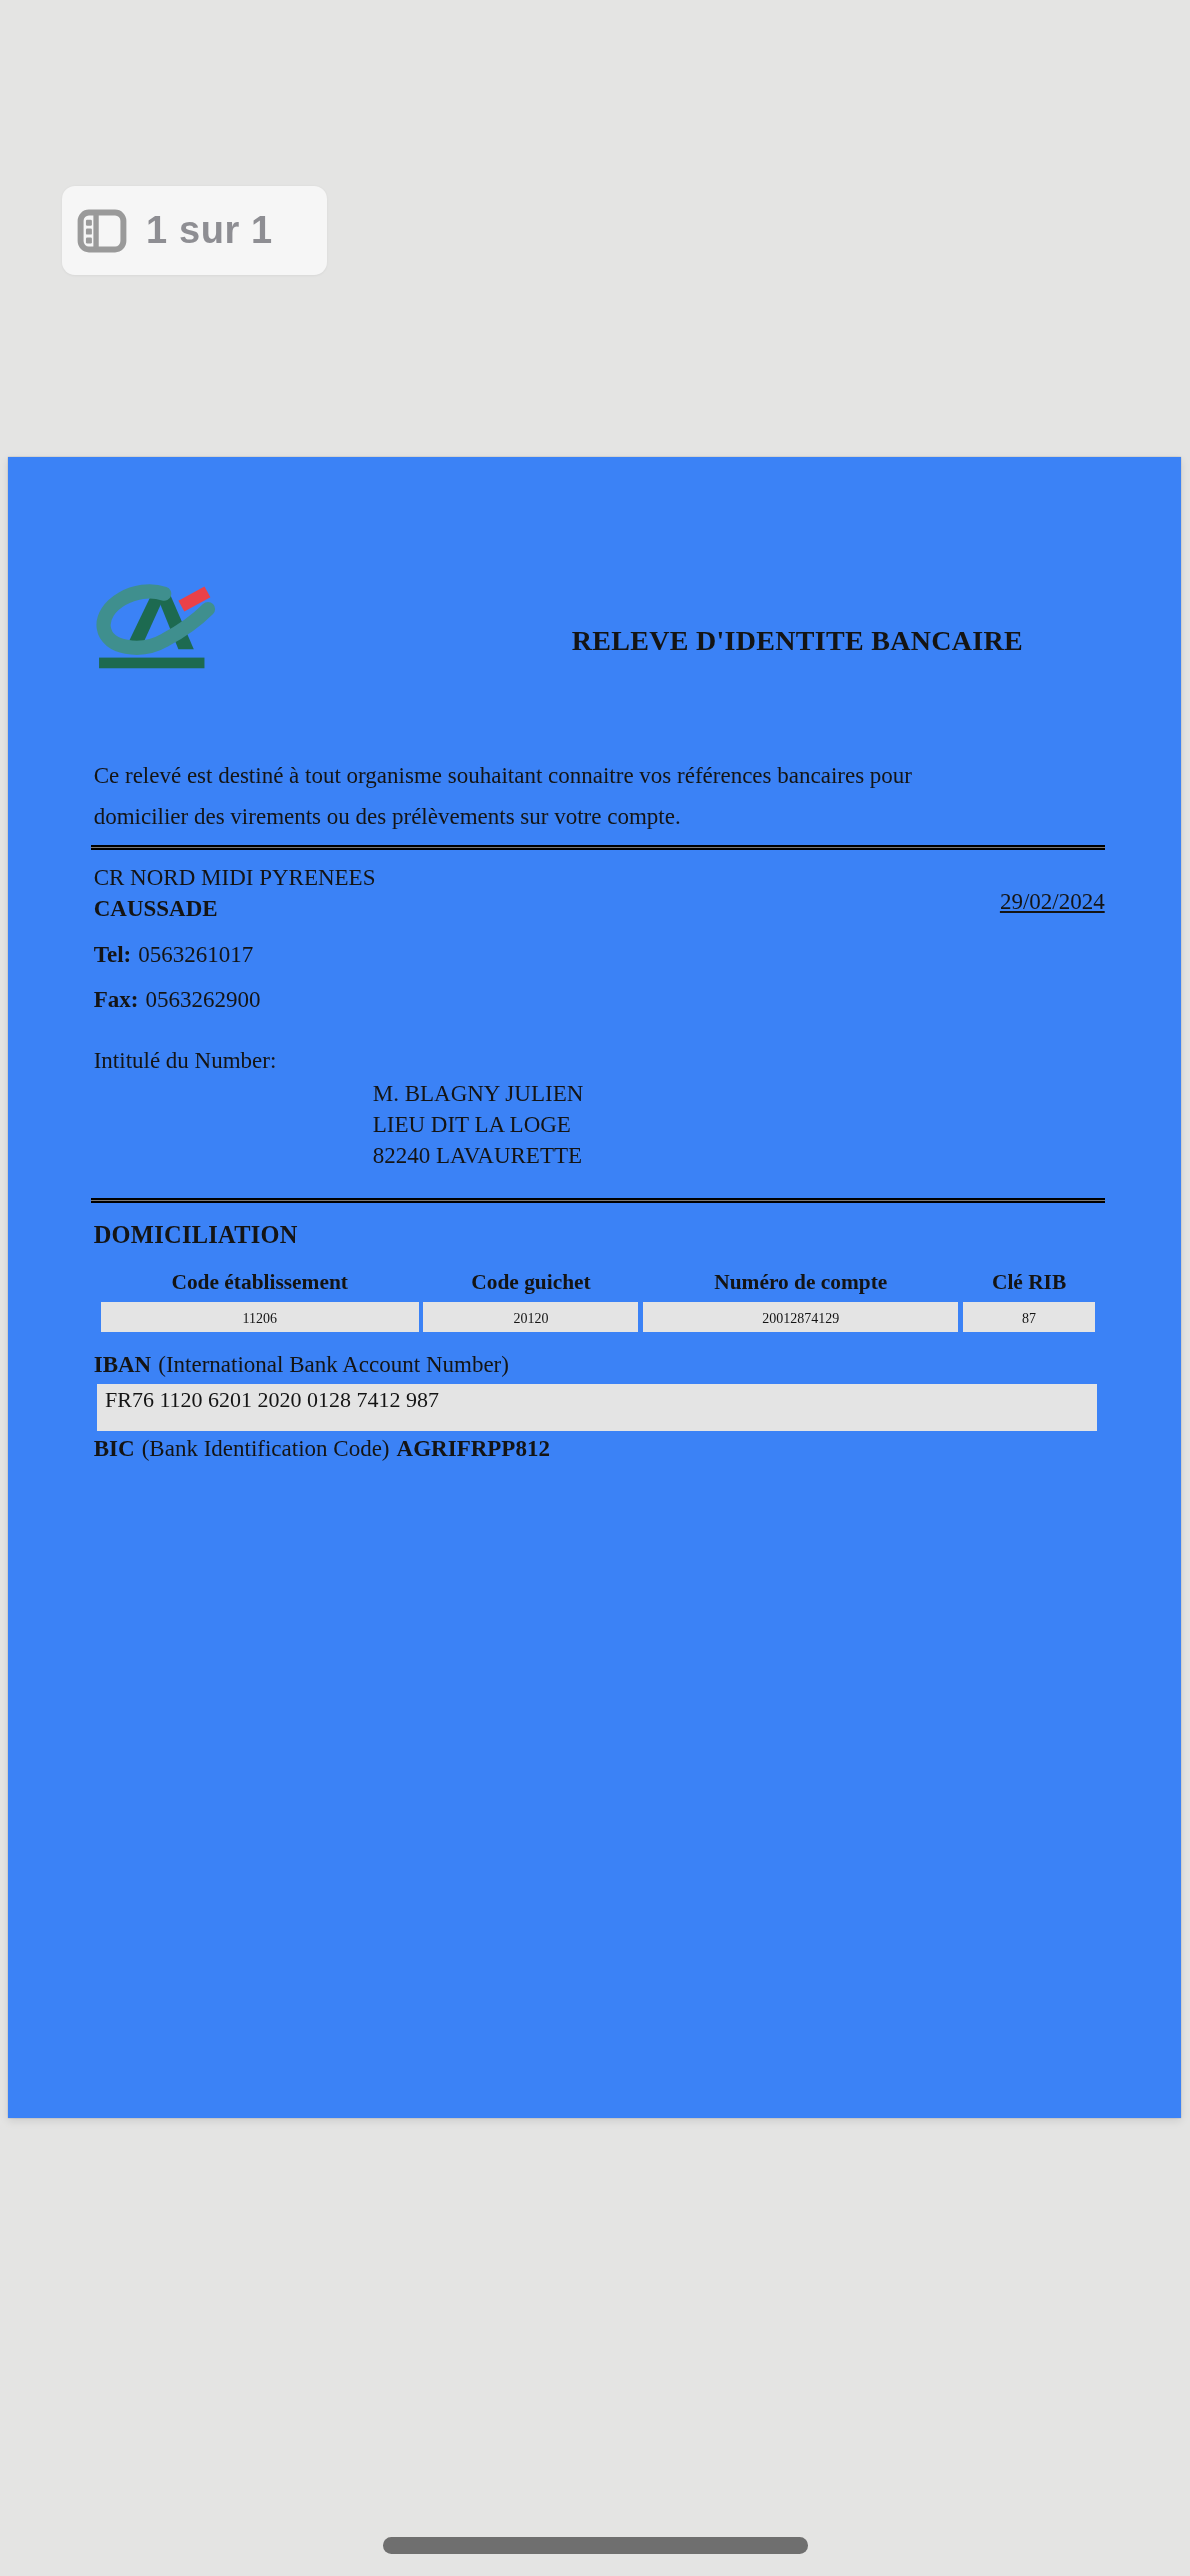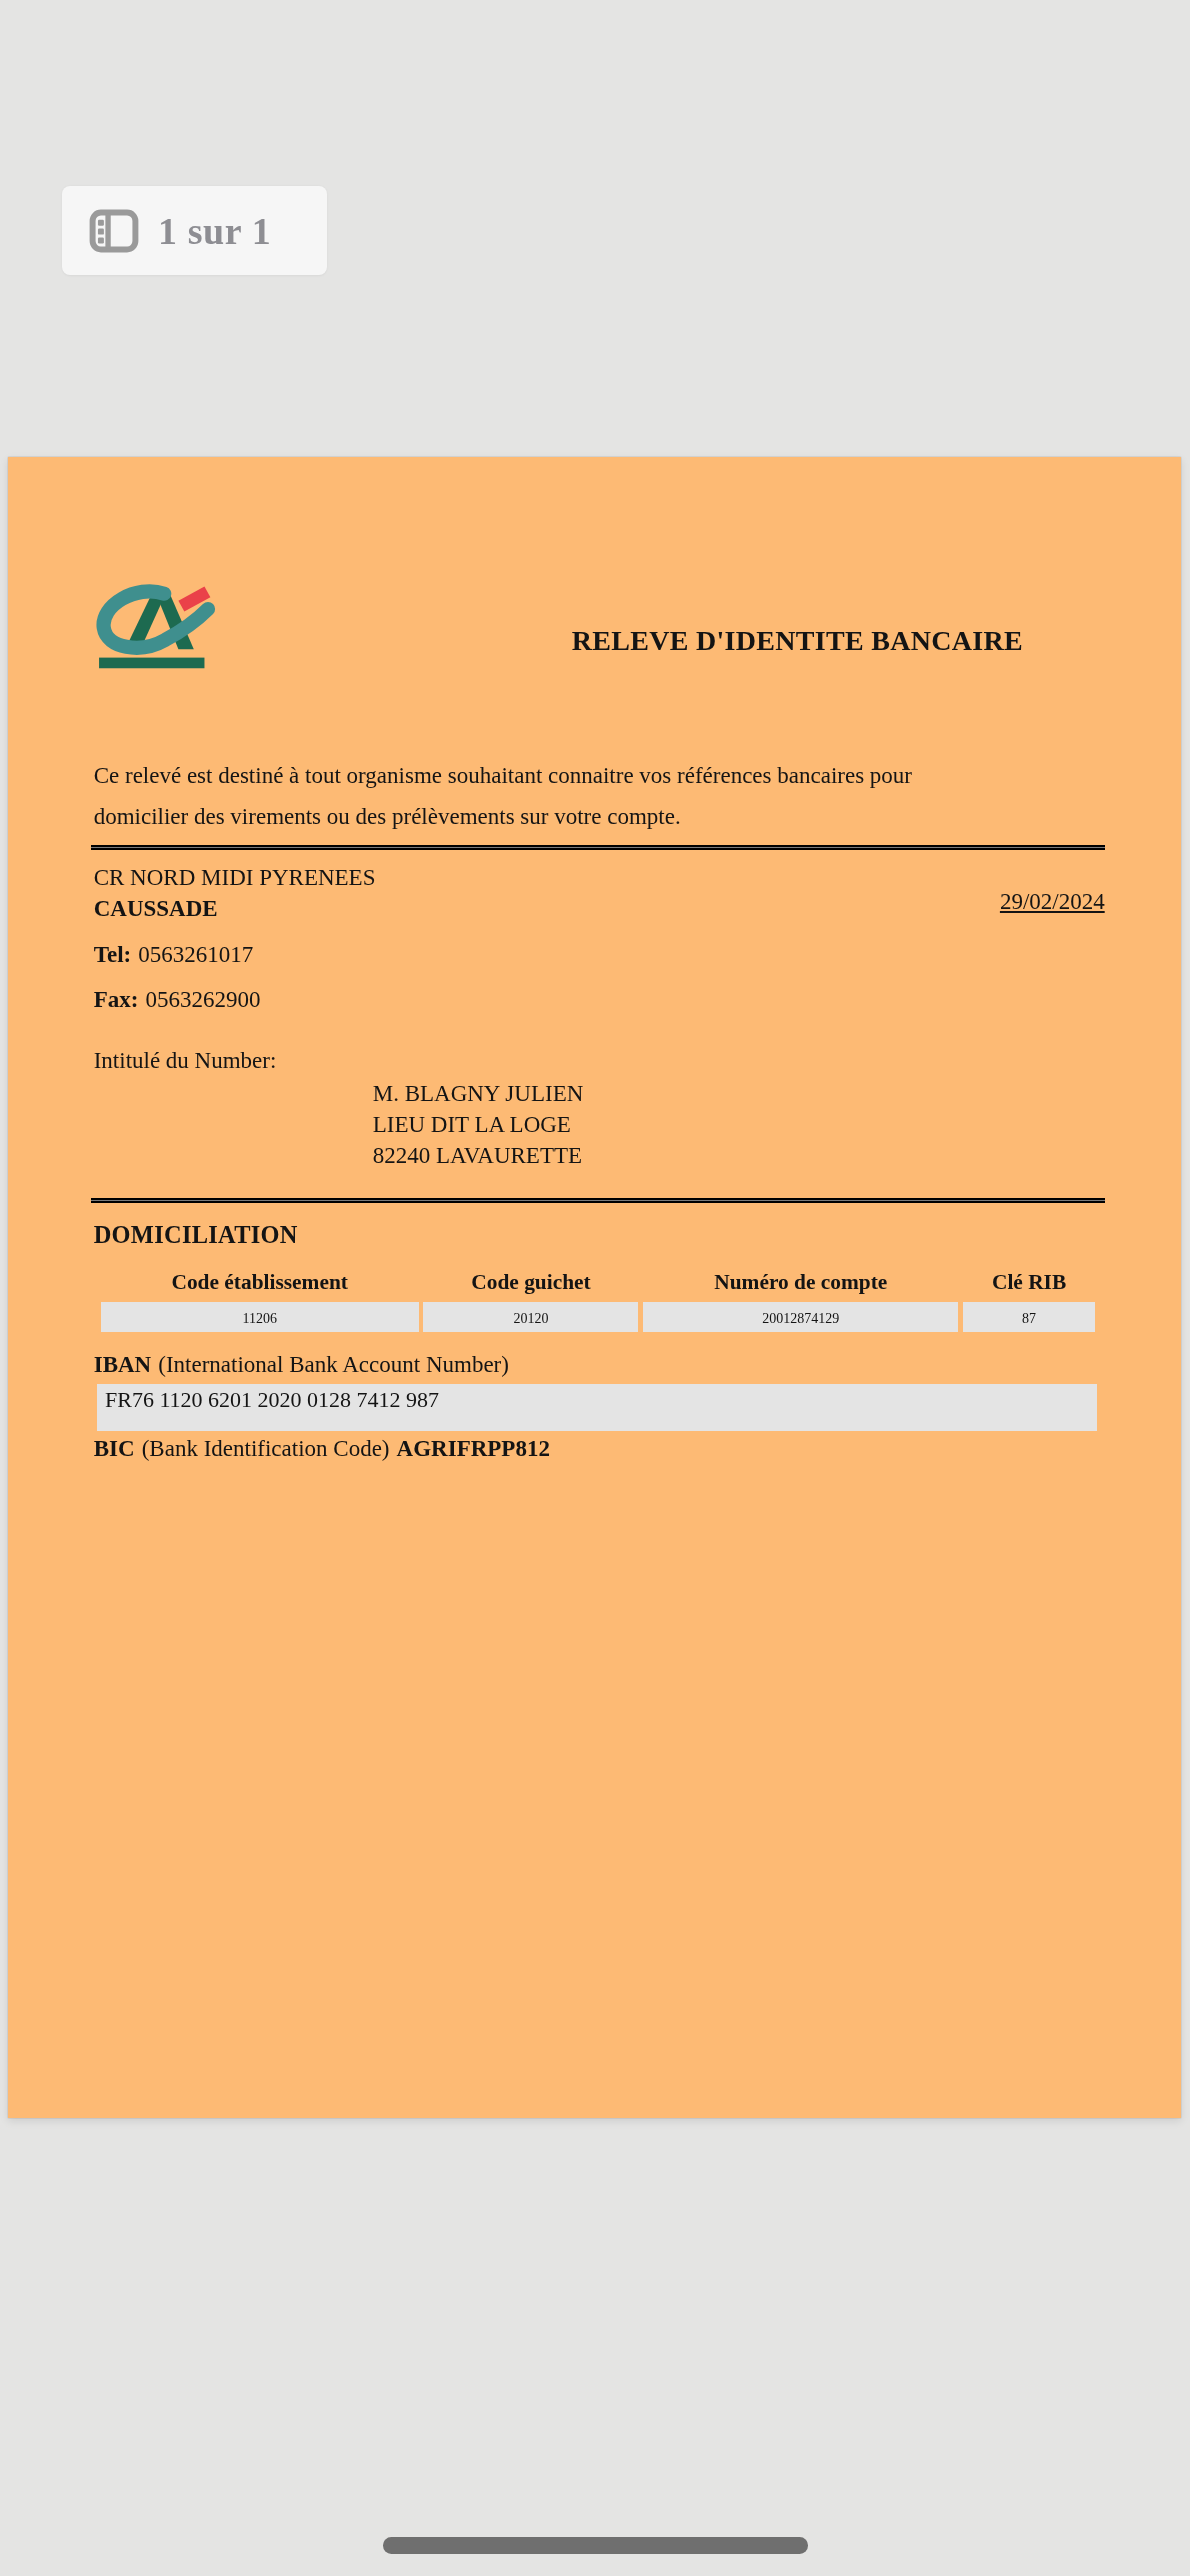--- a/index.html
+++ b/index.html
@@ -6,38 +6,37 @@
   html,body { background:#c9c9c9; }
   .screen {
     position:relative; width:1190px; height:2576px;
     background:#e4e4e3; overflow:hidden;
     font-family:"Liberation Sans", sans-serif;
   }
 
   
   .page-badge {
     position:absolute; left:62px; top:186px; width:265px; height:89px;
-    background:#f6f6f6; border-radius:8px;
-    display:flex; align-items:center; padding-left:27px; gap:19px;
+    background:#f6f6f6; border-radius:13px;
+    display:flex; align-items:center; padding-left:15px; gap:19px;
     box-shadow:0 0.6px 2.4px rgba(0,0,0,0.05);
     cursor:pointer;
-    font-family:Liberation Serif, serif;
   }
   .page-badge .label {
     font-size:38px; font-weight:600; color:#8e8e93; letter-spacing:0.6px;
   }
   .home-indicator {
     position:absolute; left:383px; top:2537px; width:425px; height:16.7px;
     border-radius:8.3px; background:#6f6f6f;
   }
 
   
   .pdf-page {
     position:absolute; left:7.7px; top:457px; width:1173px; height:1661px;
-    background:#fdba74;
+    background:#3b82f6;
     box-shadow:0 0 1.2px rgba(0,0,0,0.28), 0 3px 8.3px rgba(0,0,0,0.10);
     font-family:"Liberation Serif", serif; color:#141414;
   }
   .pdf-page .abs { position:absolute; }
 
   .doc-title { left:564px; top:168px; font-size:28px; font-weight:bold; letter-spacing:0.3px; white-space:nowrap; }
 
   .intro { left:86px; top:298px; font-size:23px; line-height:41px; }
 
   .rule { left:83px; width:1014px; height:5.4px;

